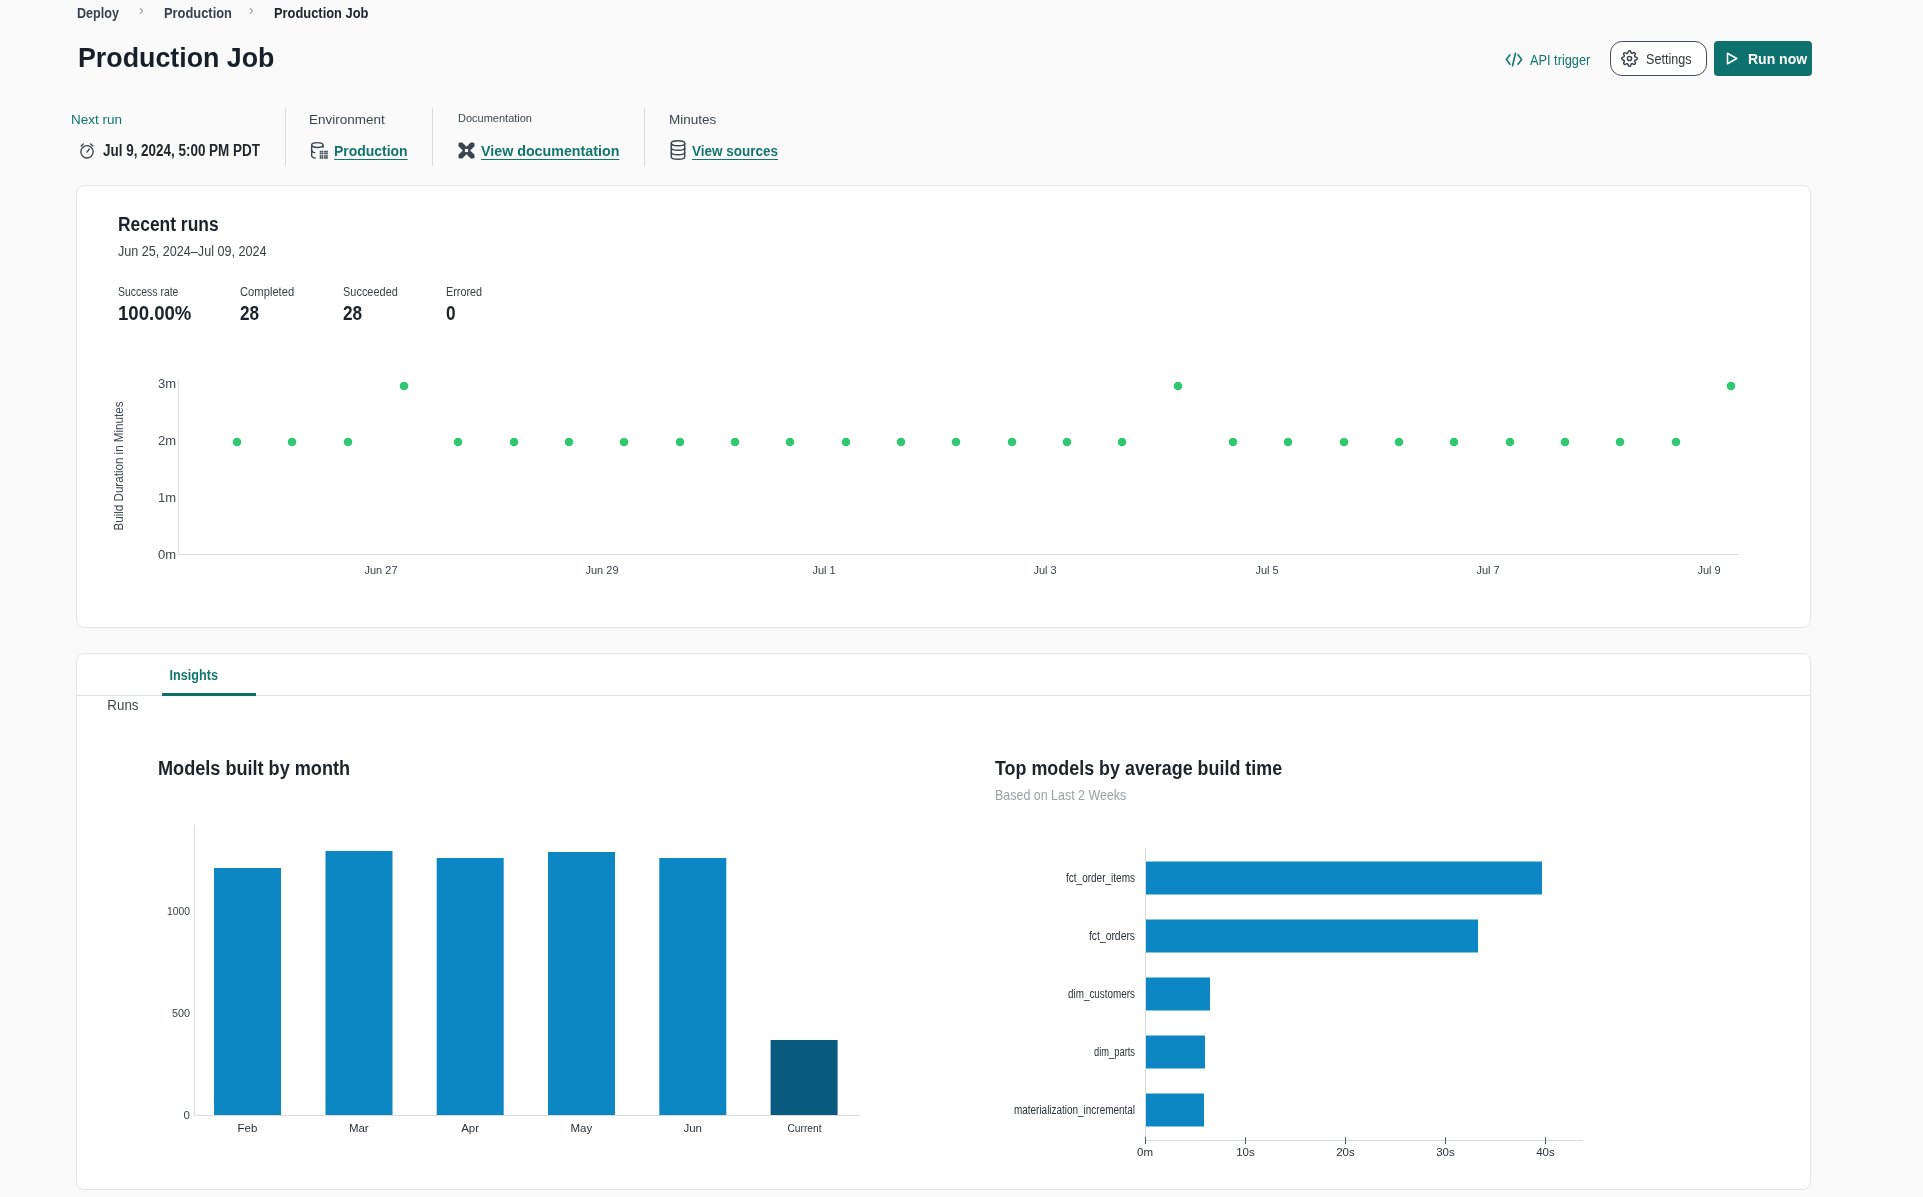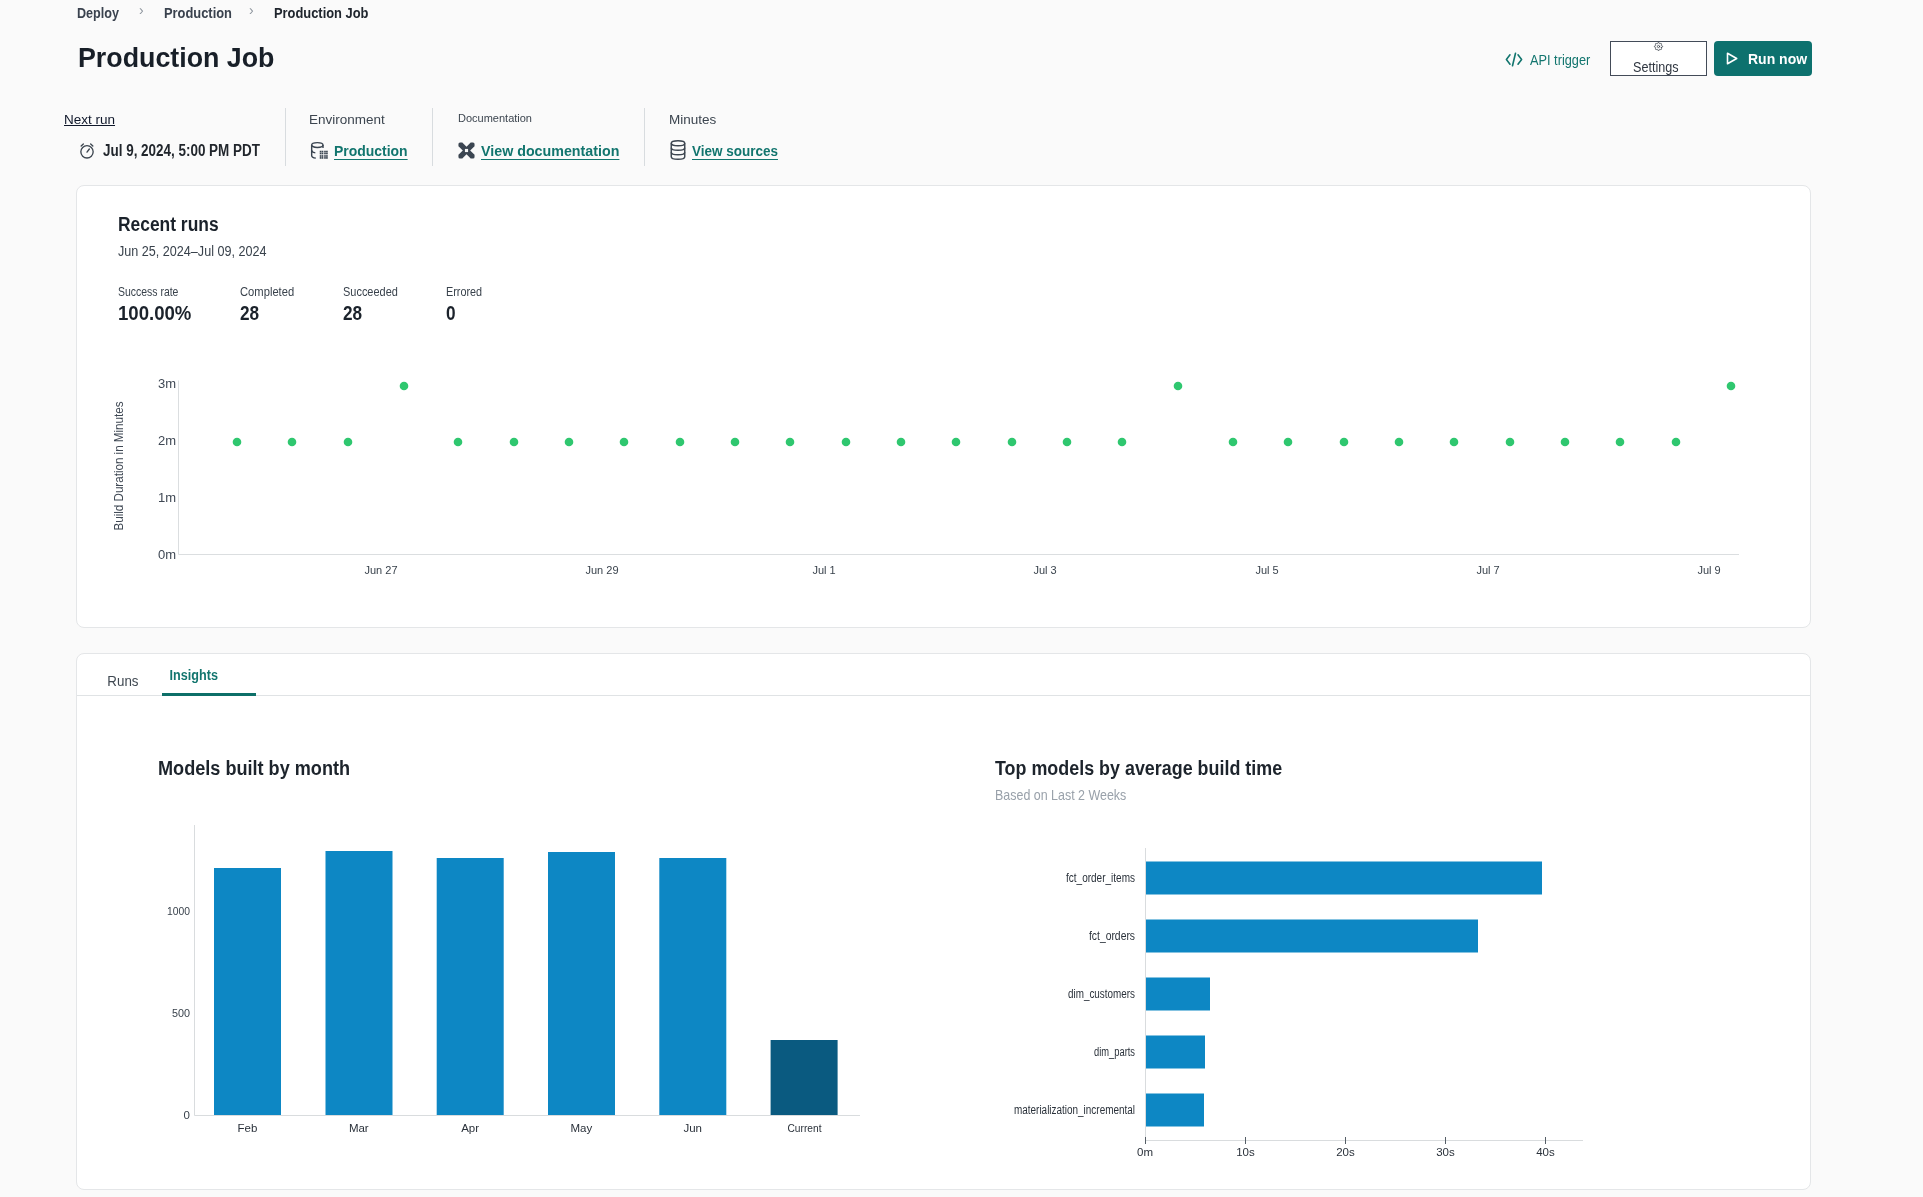--- a/index.html
+++ b/index.html
@@ -25,36 +25,36 @@
 
   <div class="abs" style="left:1505px; top:52px; width:18px; height:15px;">
     <svg width="18" height="15" viewBox="0 0 18 15" fill="none" stroke="#12756e" stroke-width="1.6" stroke-linecap="round" stroke-linejoin="round">
       <path d="M5 2.8 L1.4 7.5 L5 12.2"></path>
         <path d="M13 2.8 L16.6 7.5 L13 12.2"></path>
         <path d="M10.5 1.2 L7.5 13.8"></path>
     </svg>
   </div>
   <div class="abs teal" style="left:1530px; top:51.5px; font-size:15px; line-height:1; font-weight:500; transform:scaleX(0.85);">API trigger</div>
 
-  <div class="abs" style="left:1610px; top:41px; width:97px; height:35px; background:#fff; border:1px solid #434b58; border-radius:0; display:flex; align-items:center; justify-content:center; gap:8px;flex-direction:column;">
+  <div class="abs" style="left:1610px; top:41px; width:97px; height:35px; background:#fff; border:1px solid #434b58; border-radius:12px; display:flex; align-items:center; justify-content:center; gap:8px;">
     <svg width="17" height="17" viewBox="0 0 24 24" fill="none" stroke="#343b46" stroke-width="2" stroke-linecap="round" stroke-linejoin="round">
       <circle cx="12" cy="12" r="3"></circle>
       <path d="M19.4 15a1.65 1.65 0 0 0 .33 1.82l.06.06a2 2 0 0 1 0 2.83 2 2 0 0 1-2.83 0l-.06-.06a1.65 1.65 0 0 0-1.82-.33 1.65 1.65 0 0 0-1 1.51V21a2 2 0 0 1-2 2 2 2 0 0 1-2-2v-.09A1.65 1.65 0 0 0 9 19.4a1.65 1.65 0 0 0-1.82.33l-.06.06a2 2 0 0 1-2.83 0 2 2 0 0 1 0-2.83l.06-.06a1.65 1.65 0 0 0 .33-1.82 1.65 1.65 0 0 0-1.51-1H3a2 2 0 0 1-2-2 2 2 0 0 1 2-2h.09A1.65 1.65 0 0 0 4.6 9a1.65 1.65 0 0 0-.33-1.82l-.06-.06a2 2 0 0 1 0-2.83 2 2 0 0 1 2.83 0l.06.06a1.65 1.65 0 0 0 1.82.33H9a1.65 1.65 0 0 0 1-1.51V3a2 2 0 0 1 2-2 2 2 0 0 1 2 2v.09a1.65 1.65 0 0 0 1 1.51 1.65 1.65 0 0 0 1.82-.33l.06-.06a2 2 0 0 1 2.83 0 2 2 0 0 1 0 2.83l-.06.06a1.65 1.65 0 0 0-.33 1.82V9a1.65 1.65 0 0 0 1.51 1H21a2 2 0 0 1 2 2 2 2 0 0 1-2 2h-.09a1.65 1.65 0 0 0-1.51 1z"></path>
     </svg>
     <span style="font-size:14px; color:#2f3640; display:inline-block; transform:scaleX(0.9); transform-origin:left center;">Settings</span>
   </div>
 
   <div class="abs" style="left:1714px; top:41px; width:98px; height:35px; background:#0d716e; border-radius:4px; display:flex; align-items:center; justify-content:flex-start; padding-left:11px; gap:9px;">
     <svg width="14" height="15" viewBox="0 0 14 16" fill="none" stroke="#fff" stroke-width="1.7" stroke-linejoin="round">
       <path d="M2.2 2.4 L12 8 L2.2 13.6 Z"></path>
     </svg>
     <span style="font-size:14px; font-weight:700; color:#fff;">Run now</span>
   </div>
 
-  <div class="abs" style="left:64px; top:112.6px; font-size:13.5px; line-height:1; color:#0f172a;text-decoration:underline;">Next run</div>
+  <div class="abs" style="left:71px; top:112.6px; font-size:13.5px; line-height:1; color:#0f766e;">Next run</div>
   <div class="abs" style="left:309px; top:112.6px; font-size:13.5px; line-height:1; color:#3c454f;">Environment</div>
   <div class="abs" style="left:458px; top:112.6px; font-size:11px; line-height:1; color:#3c454f;">Documentation</div>
   <div class="abs" style="left:669px; top:112.6px; font-size:13.5px; line-height:1; color:#3c454f;">Minutes</div>
 
   <div class="abs" style="left:285px; top:108px; width:1px; height:58px; background:#d8dcdf;"></div>
   <div class="abs" style="left:432px; top:108px; width:1px; height:58px; background:#d8dcdf;"></div>
   <div class="abs" style="left:644px; top:108px; width:1px; height:58px; background:#d8dcdf;"></div>
 
   <div class="abs" style="left:77px; top:141px; width:20px; height:20px;">
     <svg width="20" height="20" viewBox="0 0 24 24" fill="none" stroke="#3c454f" stroke-width="1.6" stroke-linecap="round" stroke-linejoin="round">
@@ -171,21 +171,21 @@
       <text x="748" y="213.5">Jul 1</text>
       <text x="969" y="213.5">Jul 3</text>
       <text x="1191" y="213.5">Jul 5</text>
       <text x="1412" y="213.5">Jul 7</text>
       <text x="1633" y="213.5">Jul 9</text>
     </g>
   </svg>
 
   <div class="card" style="left:76px; top:653px; width:1735px; height:537px;"></div>
   <div class="abs" style="left:77px; top:695px; width:1733px; height:1px; background:#e0e3e5;"></div>
-  <div class="abs" style="left:84px; top:652px; width:78px; height:57px; display:flex; align-items:center; justify-content:center; font-size:14.5px; color:#3f4851;">
+  <div class="abs" style="left:84px; top:676px; width:78px; height:57px; display:flex; align-items:center; justify-content:center; font-size:14.5px; color:#3f4851;">
       <span style="display:inline-block; transform:scaleX(0.92);">Runs</span>
     </div>
   <div class="abs teal" style="left:147px; top:653px; width:94px; height:43px; display:flex; align-items:center; justify-content:center; font-size:14.5px; font-weight:700;">
       <span style="display:inline-block; transform:scaleX(0.87);">Insights</span>
     </div>
   <div class="abs" style="left:162px; top:693px; width:94px; height:3px; background:#0d6f68;"></div>
 
   <div class="abs" style="left:158px; top:757.5px; font-size:20px; line-height:1; font-weight:700; color:#1d242c; transform:scaleX(0.905);">Models built by month</div>
 
   <svg class="abs" style="left:150px; top:790px;" width="750" height="355" viewBox="0 0 750 355">

